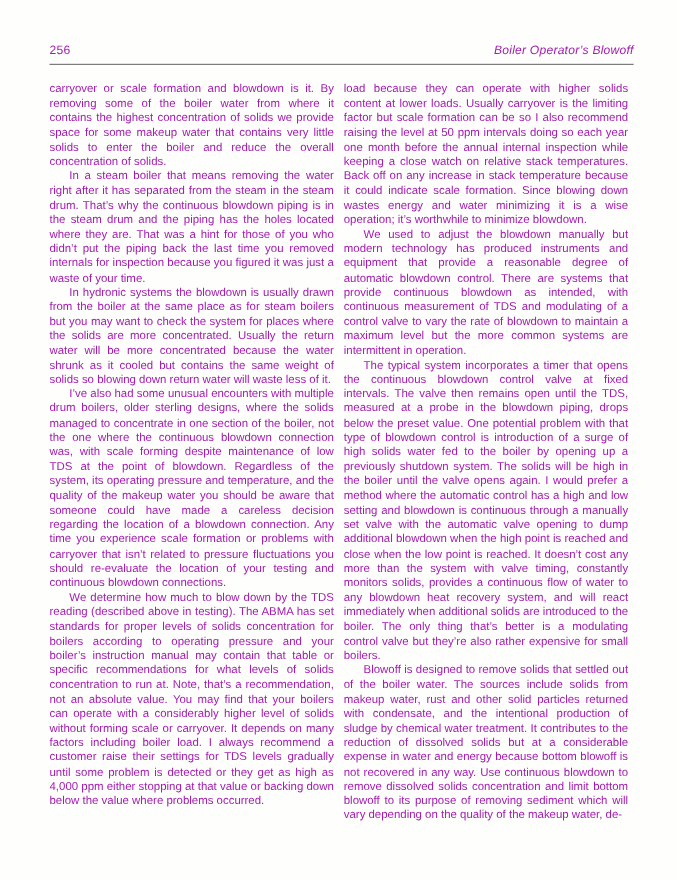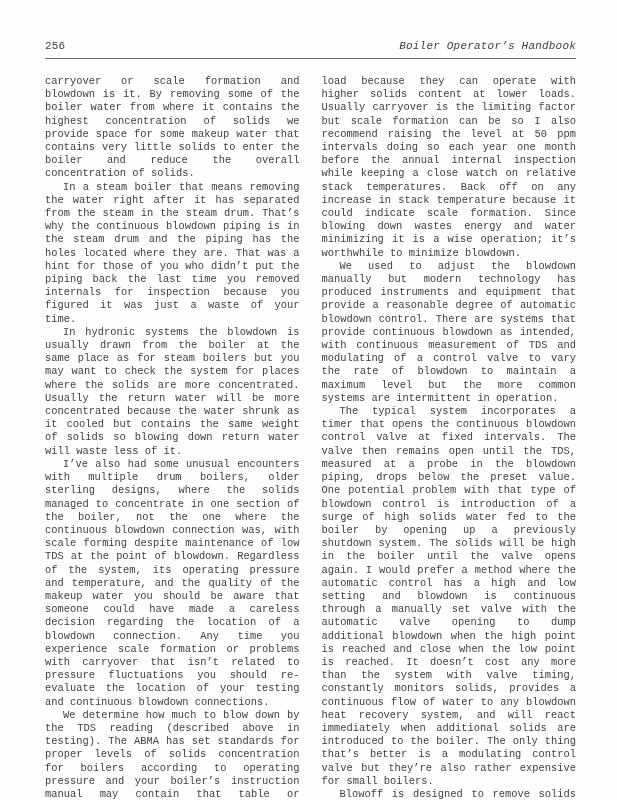--- a/index.html
+++ b/index.html
@@ -5,22 +5,22 @@
   html, body {
     margin: 0;
     padding: 0;
     background: #ffffff;
   }
   .page {
     position: relative;
     width: 617px;
     height: 800px;
     background: #fefefd;
-    font-family: Liberation Mono, monospace;
-    color: #404040;
+    font-family: Liberation Sans, sans-serif;
+    color: #a21caf;
     overflow: hidden;
   }
   .running-head {
     position: absolute;
     left: 45px;
     top: 40px;
     width: 531px;
     display: flex;
     justify-content: space-between;
     align-items: baseline;
@@ -34,21 +34,21 @@
   }
   .book-title {
     font-style: italic;
   }
   .text-body {
     position: absolute;
     left: 45px;
     top: 75px;
     width: 531px;
     display: flex;
-    gap: 22px;
+    gap: 9px;
   }
   .col {
     width: 258.5px;
     font-size: 10.4px;
     line-height: 13.2px;
     text-align: justify;
     hyphens: auto;
     -webkit-hyphens: auto;
   }
   .col p {
@@ -60,21 +60,21 @@
     text-indent: 0;
   }
 </style>
 </head>
 <body>
 
 <div class="page">
 
   <div class="running-head">
     <span class="page-number">256</span>
-    <span class="book-title">Boiler Operator’s Handbook</span>
+    <span class="book-title">Boiler Operator’s Blowoff</span>
   </div>
 
   <div class="text-body">
 
     <div class="col">
       <p class="continuation">carryover or scale formation and blowdown is it. By removing some of the boiler water from where it contains the highest concentration of solids we provide space for some makeup water that contains very little solids to enter the boiler and reduce the overall concentration of solids.</p>
       <p>In a steam boiler that means removing the water right after it has separated from the steam in the steam drum. That’s why the continuous blowdown piping is in the steam drum and the piping has the holes located where they are. That was a hint for those of you who didn’t put the piping back the last time you removed internals for inspection because you figured it was just a waste of your time.</p>
       <p>In hydronic systems the blowdown is usually drawn from the boiler at the same place as for steam boilers but you may want to check the system for places where the solids are more concentrated. Usually the return water will be more concentrated because the water shrunk as it cooled but contains the same weight of solids so blowing down return water will waste less of it.</p>
       <p>I’ve also had some unusual encounters with multiple drum boilers, older sterling designs, where the solids managed to concentrate in one section of the boiler, not the one where the continuous blowdown connection was, with scale forming despite maintenance of low TDS at the point of blowdown. Regardless of the system, its operating pressure and temperature, and the quality of the makeup water you should be aware that someone could have made a careless decision regarding the location of a blowdown connection. Any time you experience scale formation or problems with carryover that isn’t related to pressure fluctuations you should re-evaluate the location of your testing and continuous blowdown connections.</p>
       <p>We determine how much to blow down by the TDS reading (described above in testing). The ABMA has set standards for proper levels of solids concentration for boilers according to operating pressure and your boiler’s instruction manual may contain that table or specific recommendations for what levels of solids concentration to run at. Note, that’s a recommendation, not an absolute value. You may find that your boilers can operate with a considerably higher level of solids without forming scale or carryover. It depends on many factors including boiler load. I always recommend a customer raise their settings for TDS levels gradually until some problem is detected or they get as high as 4,000 ppm either stopping at that value or backing down below the value where problems occurred.</p>

